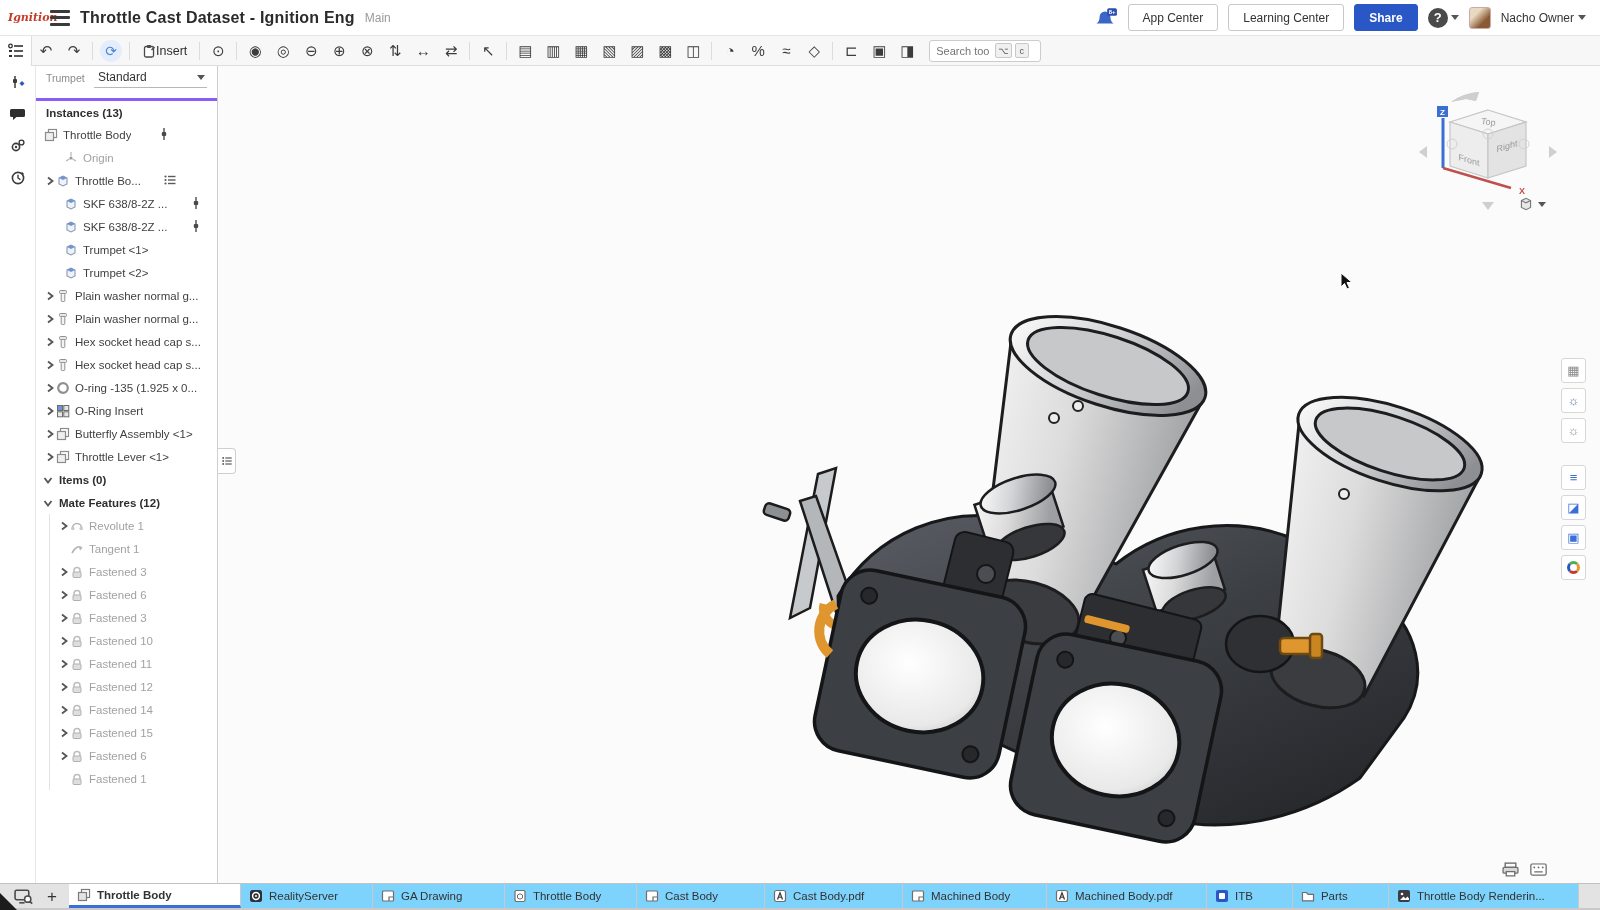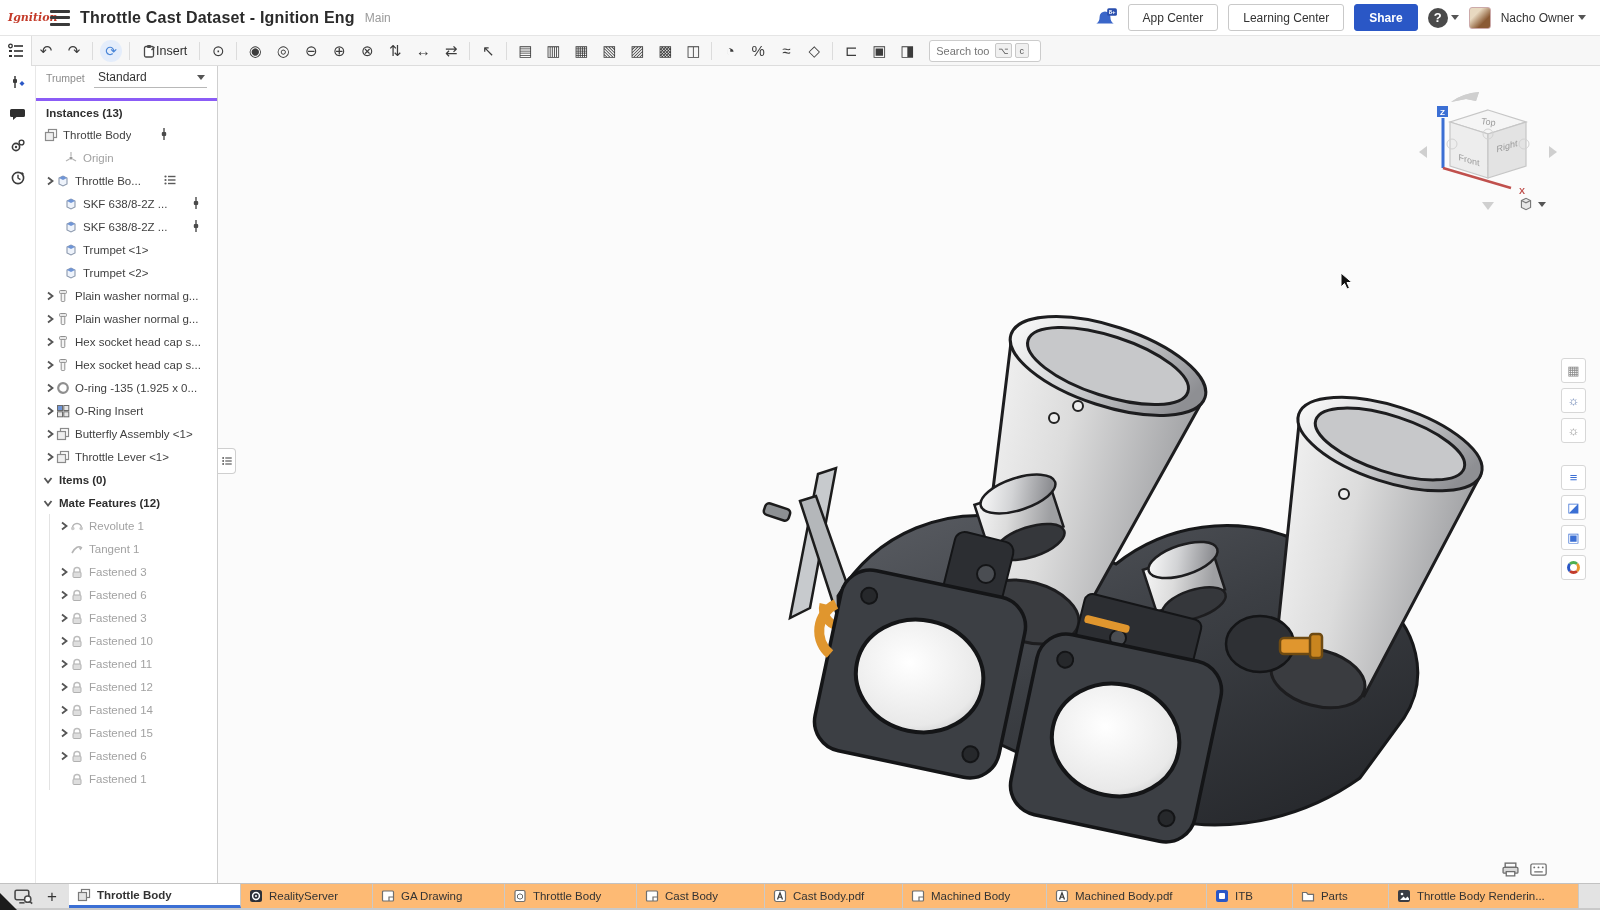--- a/index.html
+++ b/index.html
@@ -63,21 +63,21 @@
   
   #rrail{position:absolute;right:14px;top:292px;display:flex;flex-direction:column;gap:5px;}
   .rbtn{width:25px;height:25px;background:#fff;border:1px solid #d7d7d7;border-radius:3px;display:flex;align-items:center;justify-content:center;font-size:13px;cursor:pointer;}
   .rgap{height:12px;}
   .ring{width:13px;height:13px;border-radius:50%;border:3.5px solid;border-color:#4caf50 #e8962e #c33b2b #2a57c6;}
 
   
   #tabs{position:absolute;left:0;top:883px;width:1600px;height:25px;background:#e3e3e3;border-top:1px solid #c2c2c2;display:flex;align-items:stretch;font-size:11.5px;color:#333;}
   .tabctl{display:flex;align-items:center;gap:14px;padding:0 12px 0 14px;}
   .plus{font-size:17px;color:#333;cursor:pointer;line-height:1;}
-  .tab{display:flex;align-items:center;gap:6px;padding:0 8px;background:#fdba74;border-right:1px solid #c9c9c9;cursor:pointer;white-space:nowrap;overflow:hidden;flex:none;}
+  .tab{display:flex;align-items:center;gap:6px;padding:0 8px;background:#7dd3fc;border-right:1px solid #c9c9c9;cursor:pointer;white-space:nowrap;overflow:hidden;flex:none;}
   .tab.on{background:#fff;border-bottom:3px solid #3b6fd4;font-weight:bold;}
   .ticn{flex:none;}
   #bstrip{position:absolute;left:0;top:908px;width:1600px;height:2px;background:#c9c9c9;}
   .stico{position:absolute;cursor:pointer;}
   #corner{position:absolute;left:0;top:893px;width:0;height:0;border-bottom:17px solid #1c1c1c;border-right:17px solid transparent;}
 </style>
 </head>
 <body>
 
 <svg width="0" height="0" style="position:absolute">

